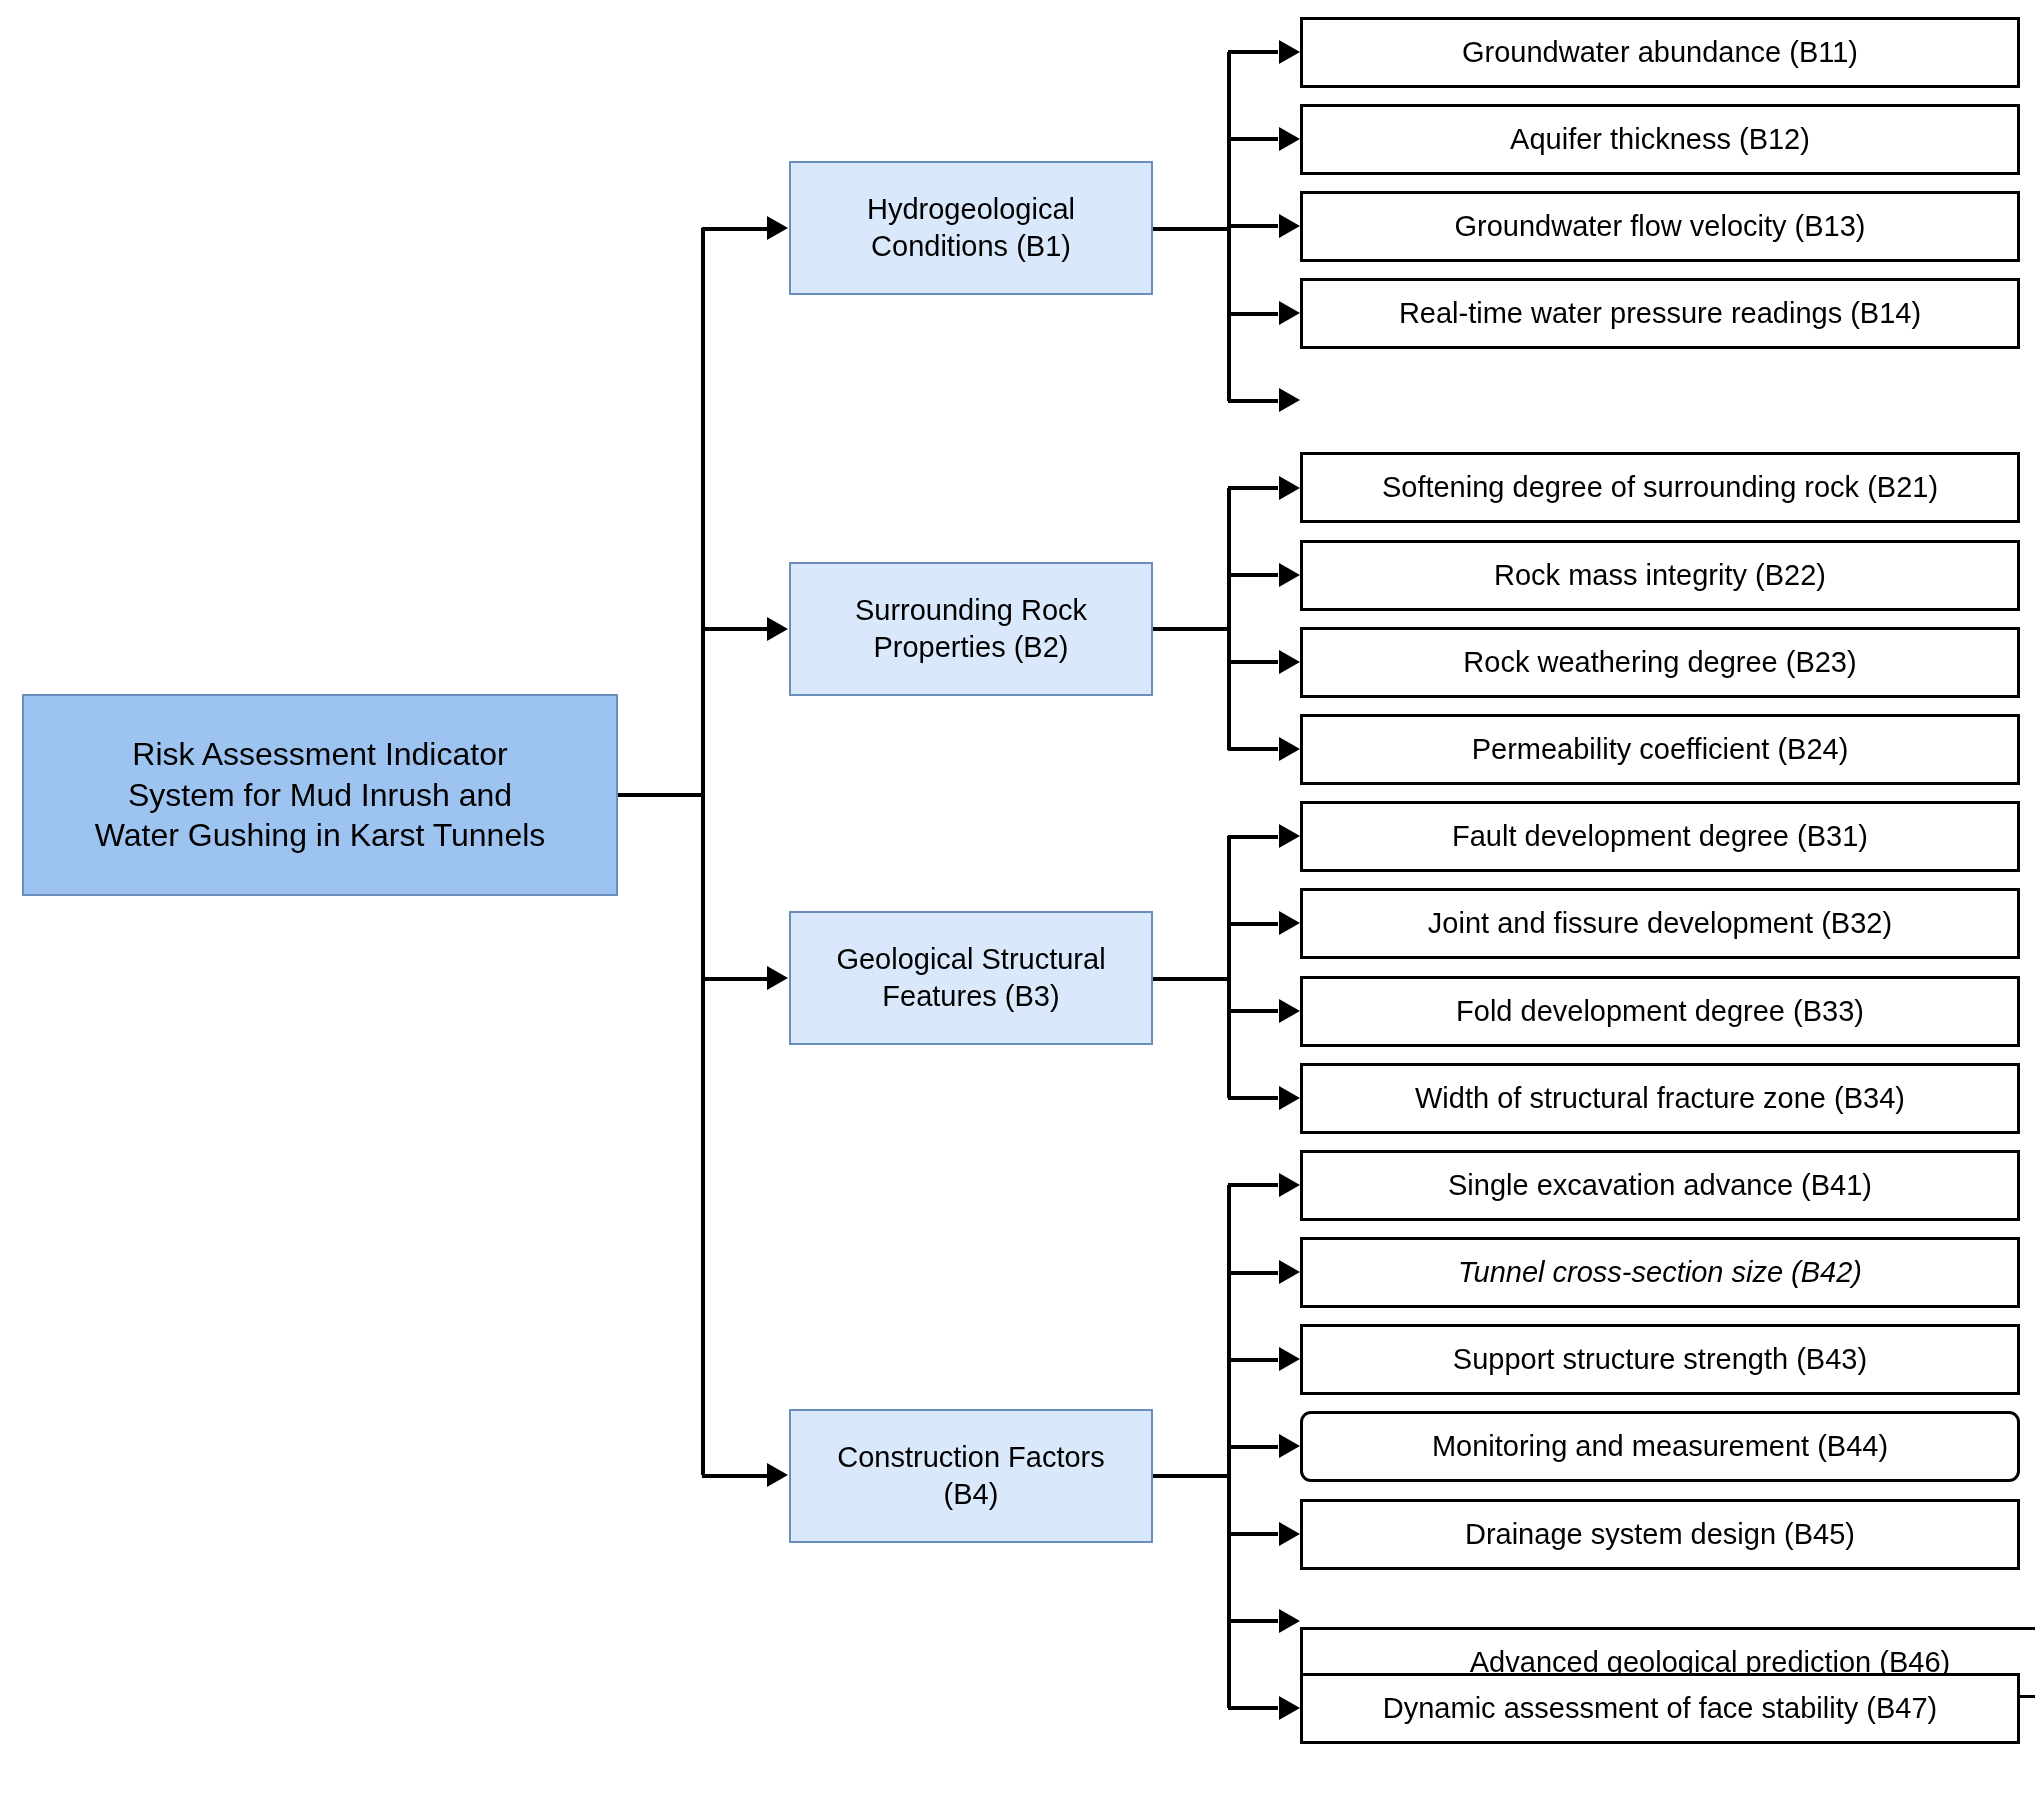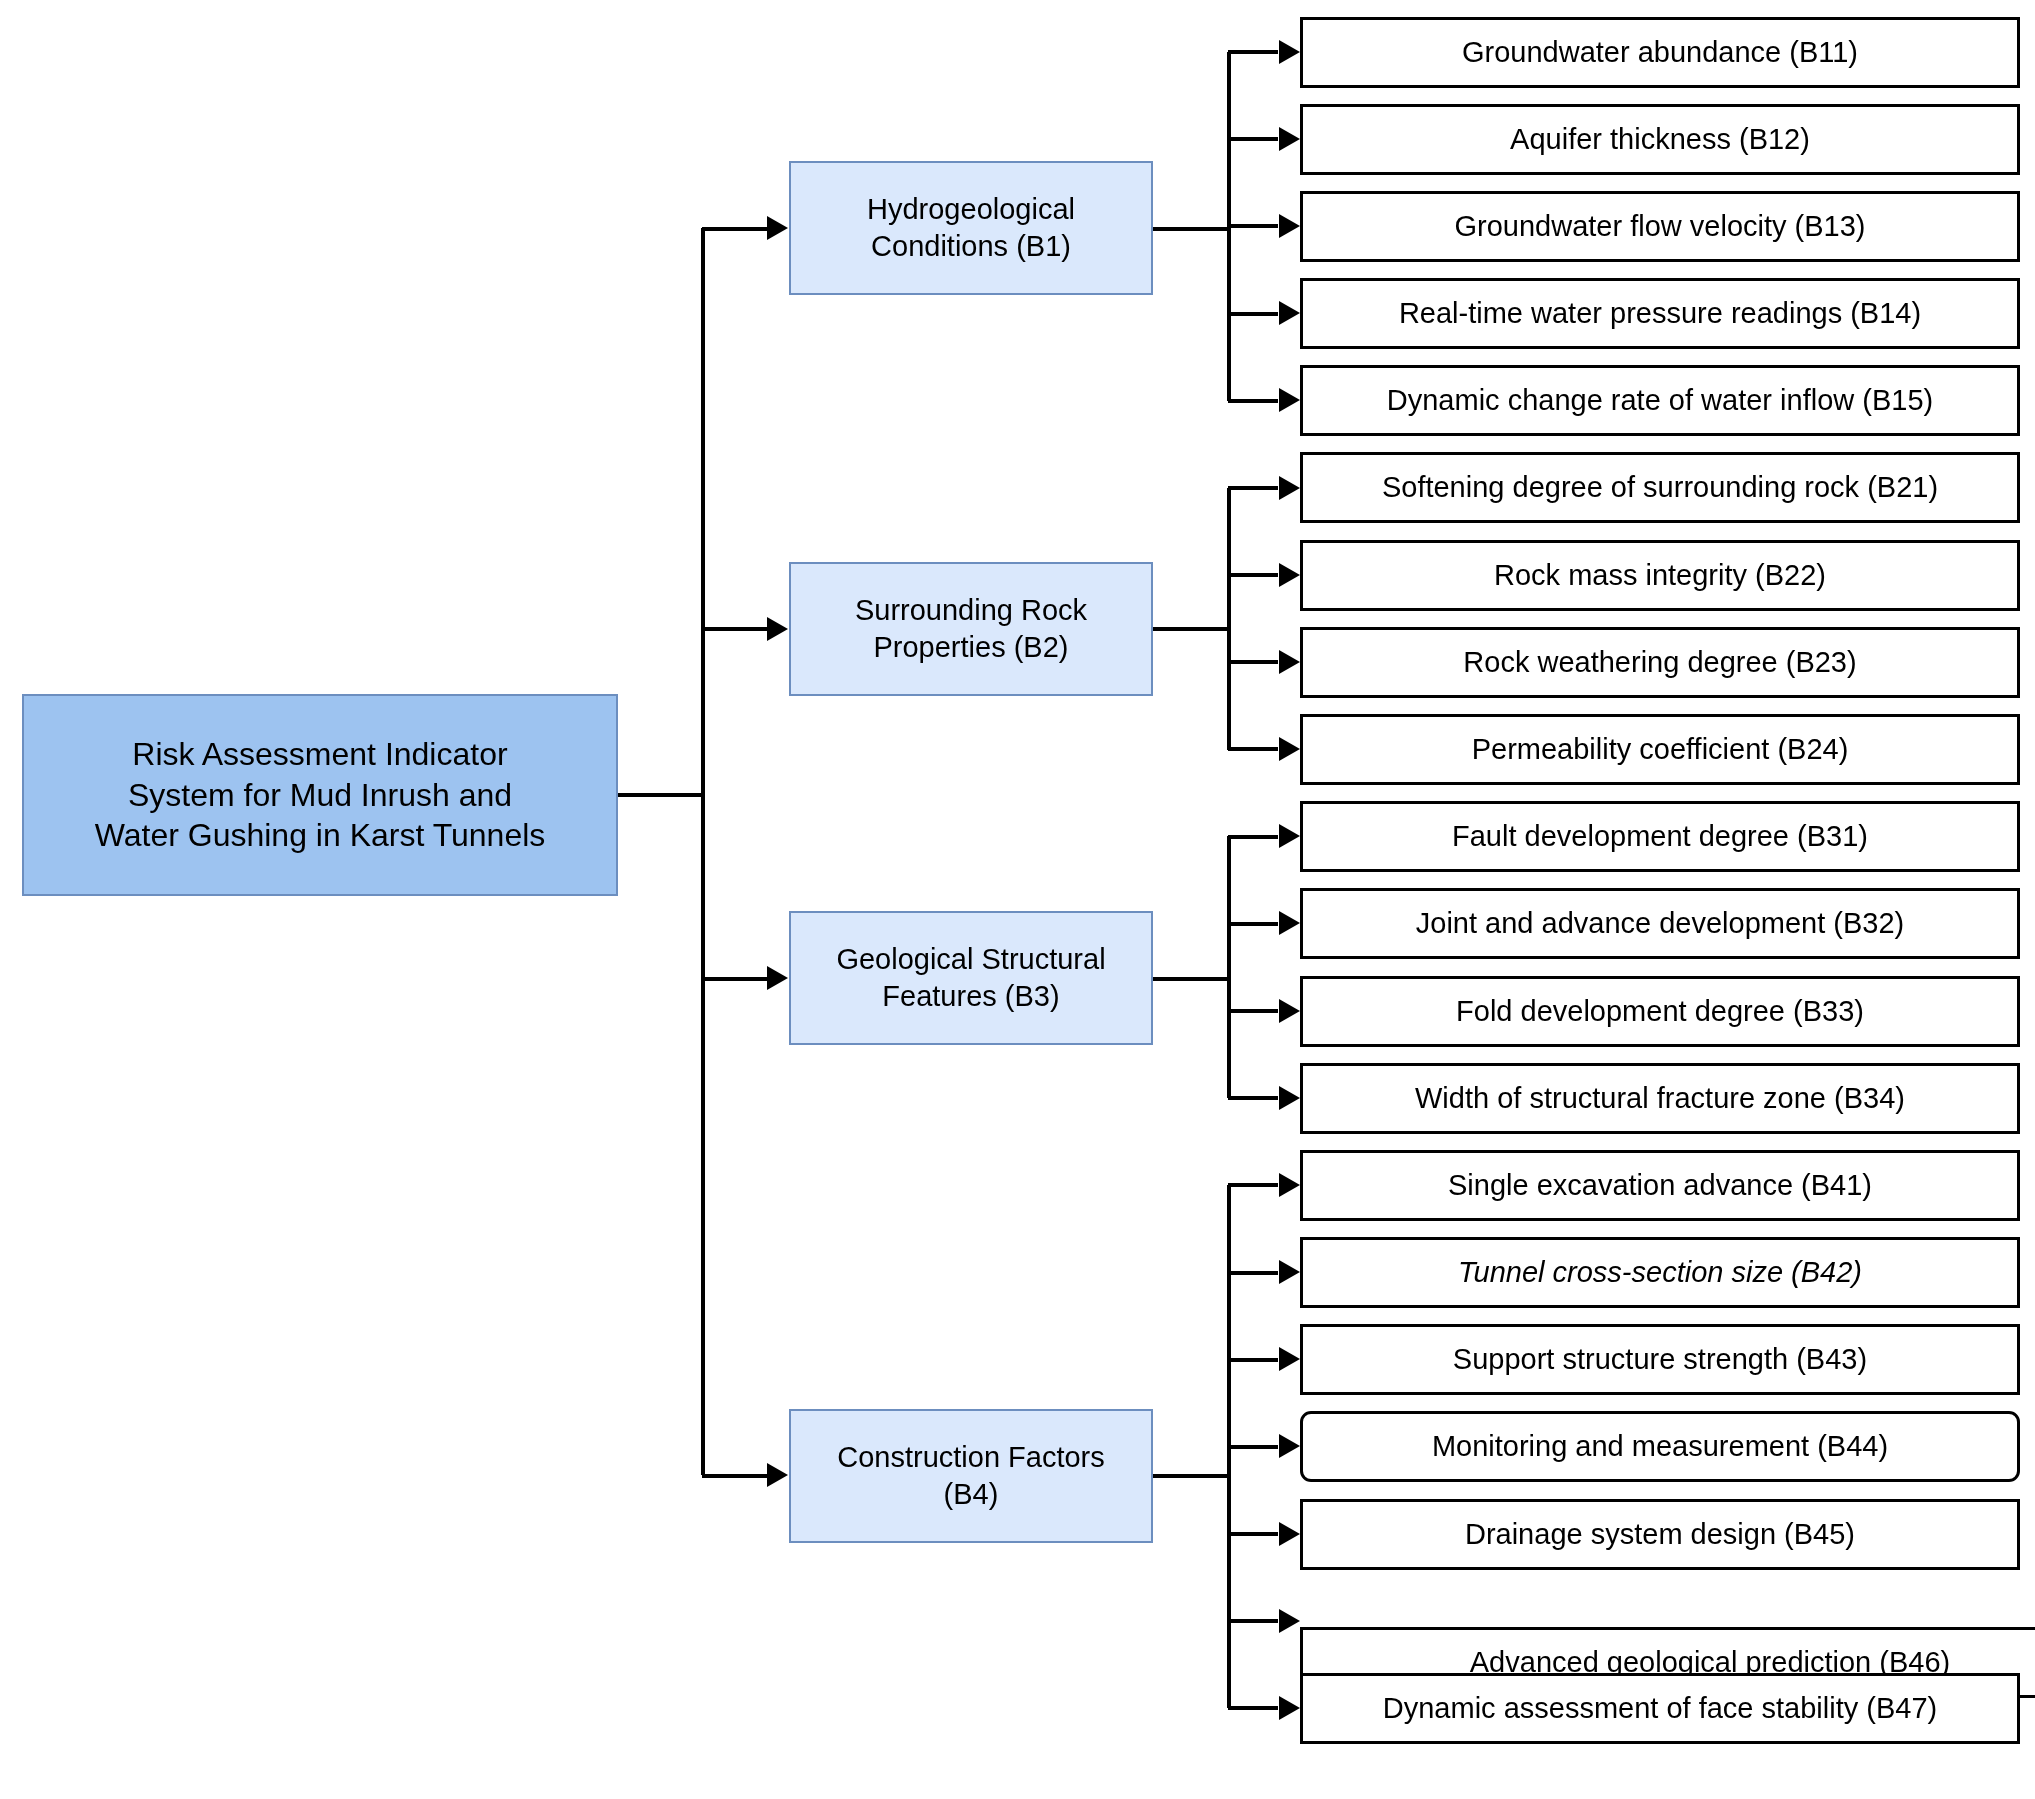--- a/index.html
+++ b/index.html
@@ -153,29 +153,28 @@
   <div class="node node-cat" style="left:789px; top:911px; width:364px; height:134px;">Geological Structural
 Features (B3)</div>
 
   <div class="node node-cat" style="left:789px; top:1409px; width:364px; height:134px;">Construction Factors
 (B4)</div>
 
   <div class="node node-leaf" style="left:1300px; top:16.6px; width:720px; height:71px;">Groundwater abundance (B11)</div>
   <div class="node node-leaf" style="left:1300px; top:104px; width:720px; height:71px;">Aquifer thickness (B12)</div>
   <div class="node node-leaf" style="left:1300px; top:191px; width:720px; height:71px;">Groundwater flow velocity (B13)</div>
   <div class="node node-leaf" style="left:1300px; top:278px; width:720px; height:71px;">Real-time water pressure readings (B14)</div>
-  <div class="node node-leaf" style="left:1300px; top:365px; width:720px; height:71px;">Dynamic change rate of water inflow  (B15)</div>
 
   <div class="node node-leaf" style="left:1300px; top:452px; width:720px; height:71px;">Softening degree of surrounding rock (B21)</div>
   <div class="node node-leaf" style="left:1300px; top:540px; width:720px; height:71px;">Rock mass integrity (B22)</div>
   <div class="node node-leaf" style="left:1300px; top:627px; width:720px; height:71px;">Rock weathering degree (B23)</div>
   <div class="node node-leaf" style="left:1300px; top:714px; width:720px; height:71px;">Permeability coefficient (B24)</div>
 
   <div class="node node-leaf" style="left:1300px; top:801px; width:720px; height:71px;">Fault development degree (B31)</div>
-  <div class="node node-leaf" style="left:1300px; top:888px; width:720px; height:71px;">Joint and advance development (B32)</div>
+  <div class="node node-leaf" style="left:1300px; top:888px; width:720px; height:71px;">Joint and fissure development (B32)</div>
   <div class="node node-leaf" style="left:1300px; top:976px; width:720px; height:71px;">Fold development degree (B33)</div>
   <div class="node node-leaf" style="left:1300px; top:1063px; width:720px; height:71px;">Width of structural fracture zone (B34)</div>
 
   <div class="node node-leaf" style="left:1300px; top:1150px; width:720px; height:71px;">Single excavation advance (B41)</div>
   <div class="node node-leaf" style="left:1300px; top:1237px; width:720px; height:71px;font-style:italic;">Tunnel cross-section size (B42)</div>
   <div class="node node-leaf" style="left:1300px; top:1324px; width:720px; height:71px;">Support structure strength (B43)</div>
   <div class="node node-leaf" style="left:1300px; top:1411px; width:720px; height:71px;border-radius:11px;">Monitoring and measurement (B44)</div>
   <div class="node node-leaf" style="left:1300px; top:1499px; width:720px; height:71px;">Drainage system design (B45)</div>
   <div class="node node-leaf" style="left:1300px; top:1586px; width:820px; height:71px;margin-top:41px;">Advanced geological prediction (B46)</div>
   <div class="node node-leaf" style="left:1300px; top:1673px; width:720px; height:71px;">Dynamic assessment of face stability (B47)</div>

